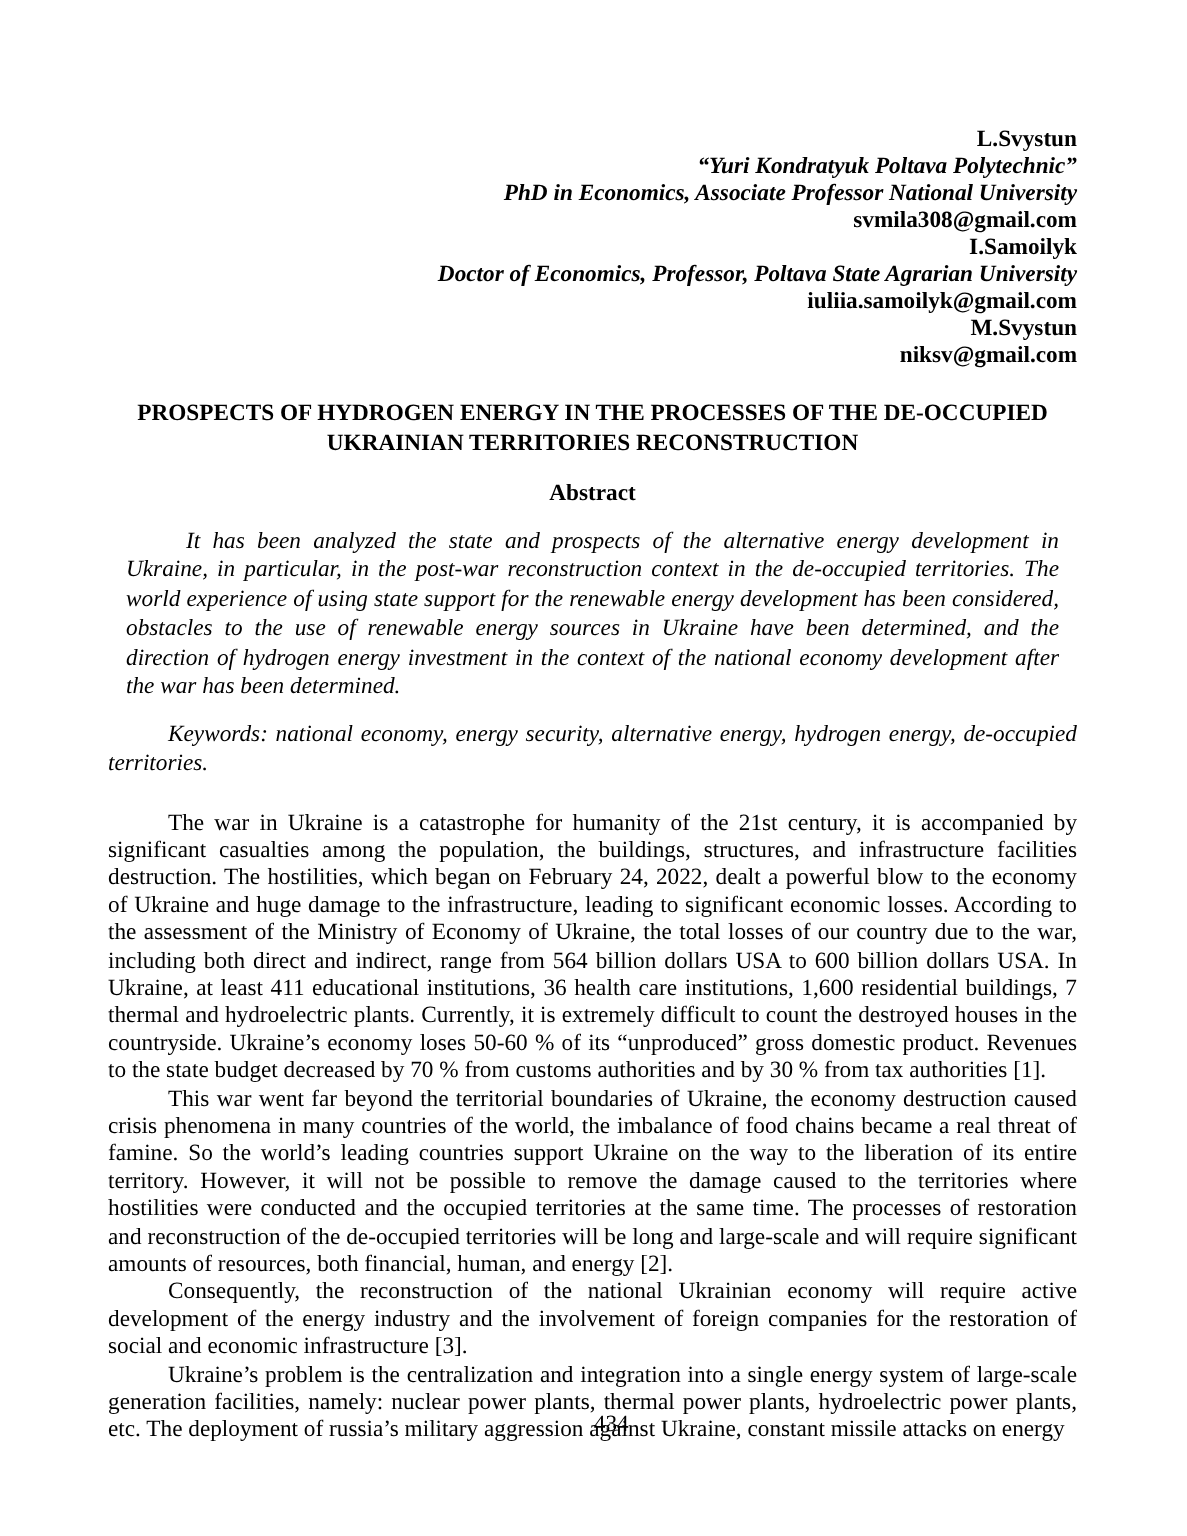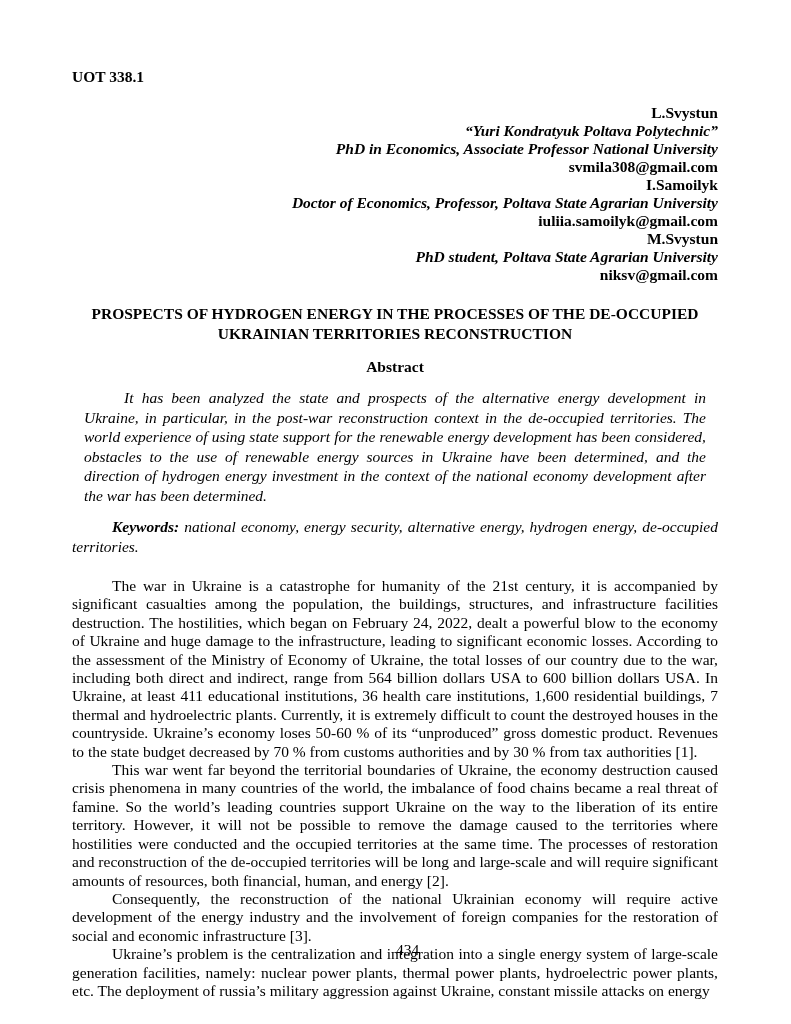--- a/index.html
+++ b/index.html
@@ -61,21 +61,21 @@
     text-indent: 40px;
   }
   .keywords {
     margin: 0;
     font-style: italic;
     font-size: 15.5px;
     line-height: 19.5px;
     text-align: justify;
     text-indent: 40px;
   }
-  .keywords .kw-label { font-weight: bold; }
+  .keywords .kw-label { font-weight: normal; }
   .body-block {
     margin-top: 21px;
   }
   .par {
     margin: 0;
     font-size: 15.5px;
     line-height: 18.4px;
     text-align: justify;
     text-indent: 40px;
   }
@@ -87,32 +87,30 @@
     text-align: center;
     font-size: 15.5px;
     line-height: 19.5px;
   }
 </style>
 </head>
 <body>
 
 <div class="page">
 
-  <div class="udc">UOT 338.1</div>
 
   <div class="byline">
     <div class="nm">L.Svystun</div>
     <div class="af">“Yuri Kondratyuk Poltava Polytechnic”</div>
     <div class="af">PhD in Economics, Associate Professor National University</div>
     <div class="em">svmila308@gmail.com</div>
     <div class="nm">I.Samoilyk</div>
     <div class="af">Doctor of Economics, Professor, Poltava State Agrarian University</div>
     <div class="em">iuliia.samoilyk@gmail.com</div>
     <div class="nm">M.Svystun</div>
-    <div class="af">PhD student, Poltava State Agrarian University</div>
     <div class="em">niksv@gmail.com</div>
   </div>
 
   <h1 class="title">PROSPECTS OF HYDROGEN ENERGY IN THE PROCESSES OF THE DE-OCCUPIED UKRAINIAN TERRITORIES RECONSTRUCTION</h1>
 
   <div class="abstract-heading">Abstract</div>
 
   <p class="abstract-text">It has been analyzed the state and prospects of the alternative energy development in Ukraine, in particular, in the post-war reconstruction context in the de-occupied territories. The world experience of using state support for the renewable energy development has been considered, obstacles to the use of renewable energy sources in Ukraine have been determined, and the direction of hydrogen energy investment in the context of the national economy development after the war has been determined.</p>
 
   <p class="keywords"><span class="kw-label">Keywords:</span> <span>national economy, energy security, alternative energy, hydrogen energy, de-occupied territories.</span></p>

